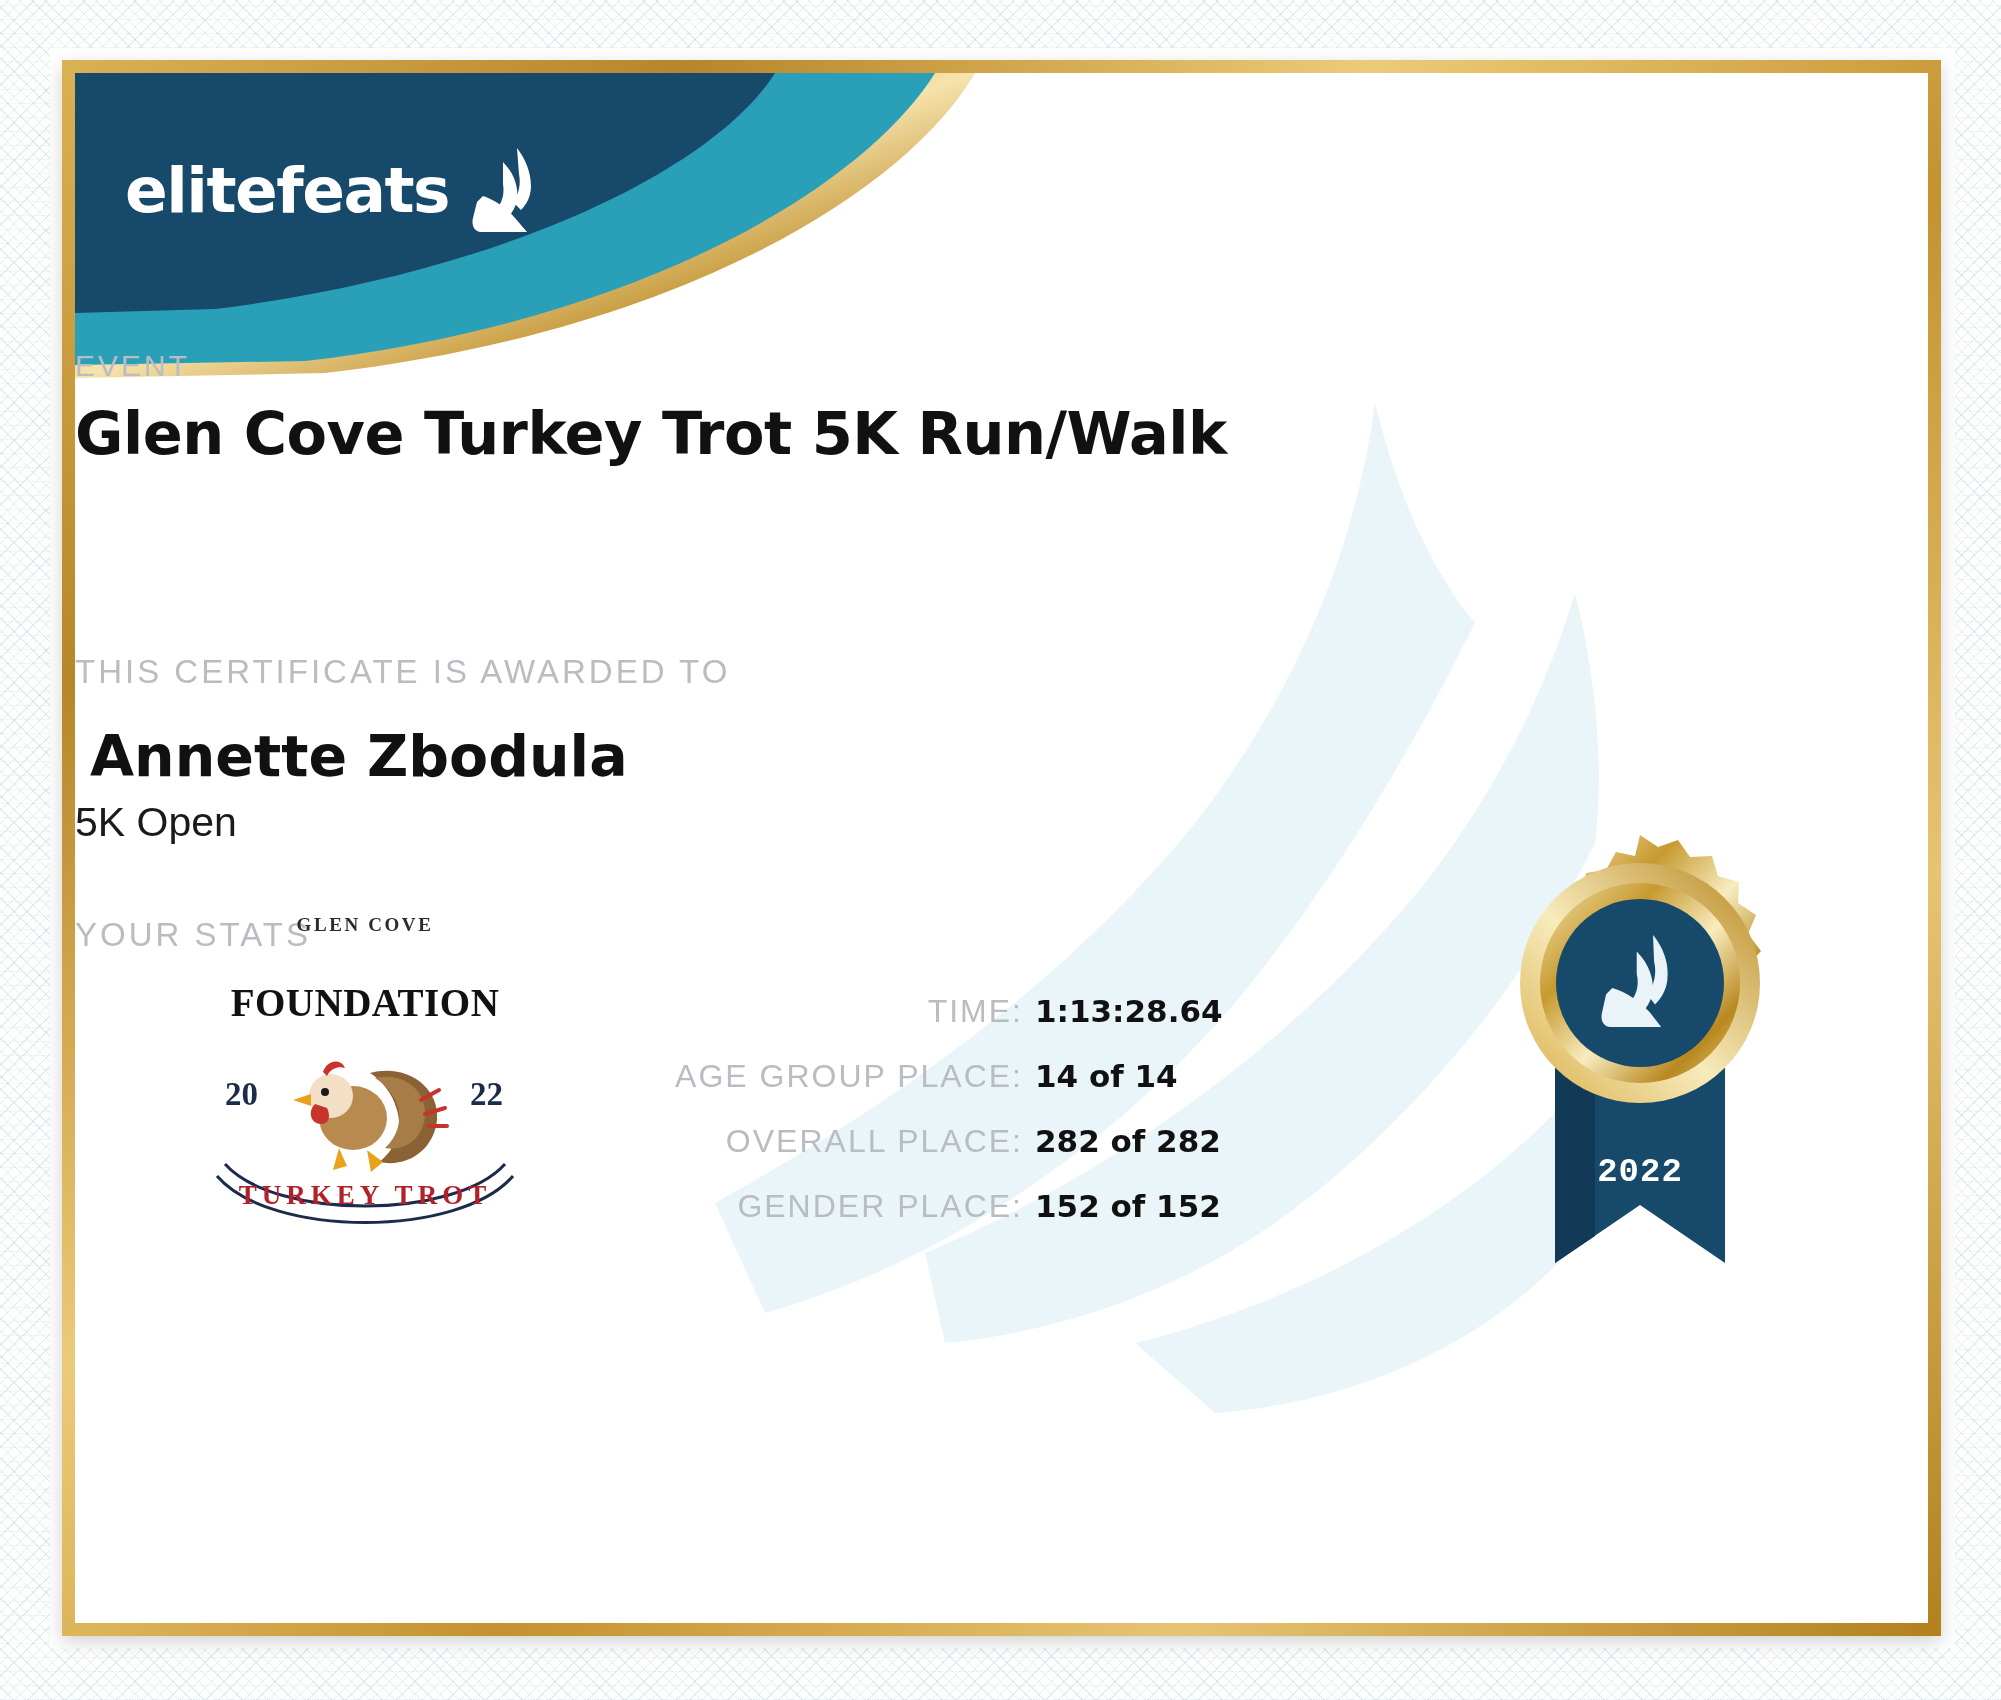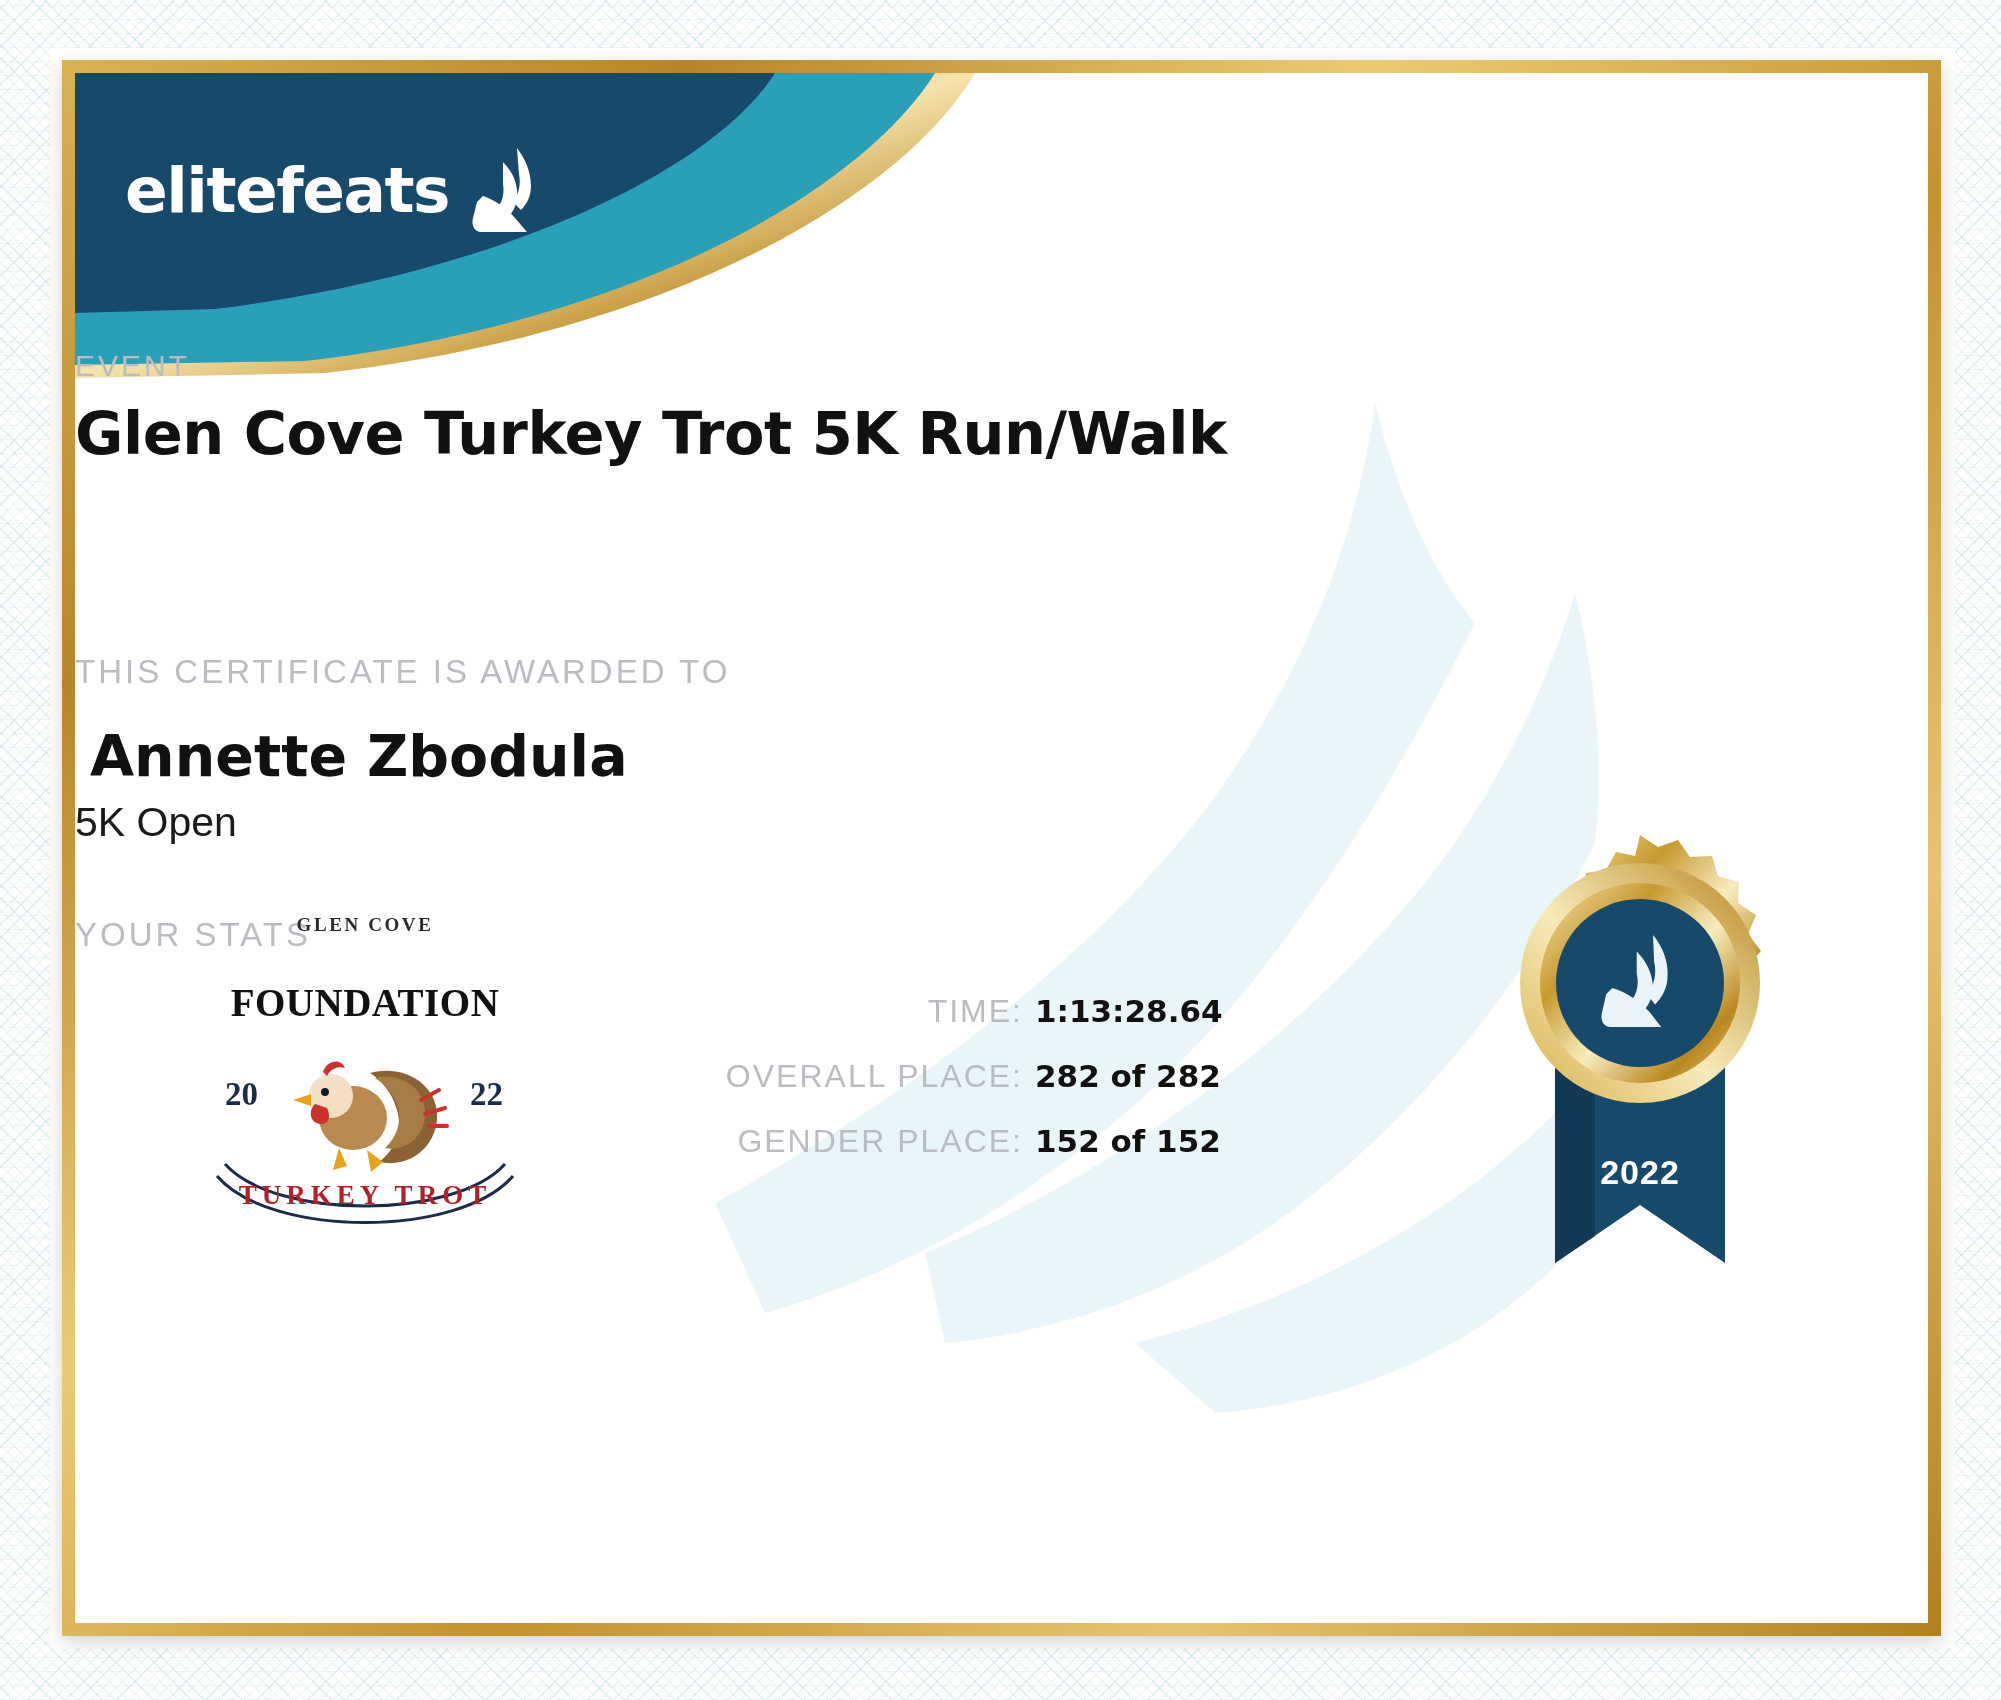--- a/index.html
+++ b/index.html
@@ -239,21 +239,21 @@
     width: 330px;
     height: 500px;
   }
   .medal-year {
     position: absolute;
     left: 0; top: 320px; width: 330px;
     text-align: center;
     color: #ffffff;
     font-size: 34px;
     font-weight: 700;
-    font-family: Liberation Sans, sans-serif;
+    font-family: Liberation Mono, monospace;
     letter-spacing: 1px;
   }
   .finisher-text {
     position: absolute;
     left: 1395px;
     top: 1188px;
     width: 340px;
     text-align: center;
     color: #1f8faa;
     font-size: 30px;
@@ -312,20 +312,24 @@
     <div class="awarded-label label-muted">THIS CERTIFICATE IS AWARDED TO</div>
     <div class="recipient-name">Annette Zbodula</div>
     <div class="recipient-division">5K Open</div>
 
     <div class="stats-label label-muted">YOUR STATS</div>
 
     <div class="stats-table">
       <div class="stat-row">
         <span class="stat-key">TIME:</span>
         <span class="stat-val">1:13:28.64</span>
+      </div>
+      <div class="stat-row">
+        <span class="stat-key">AGE GROUP PLACE:</span>
+        <span class="stat-val">14 of 14</span>
       </div>
       <div class="stat-row">
         <span class="stat-key">OVERALL PLACE:</span>
         <span class="stat-val">282 of 282</span>
       </div>
       <div class="stat-row">
         <span class="stat-key">GENDER PLACE:</span>
         <span class="stat-val">152 of 152</span>
       </div>
     </div>

